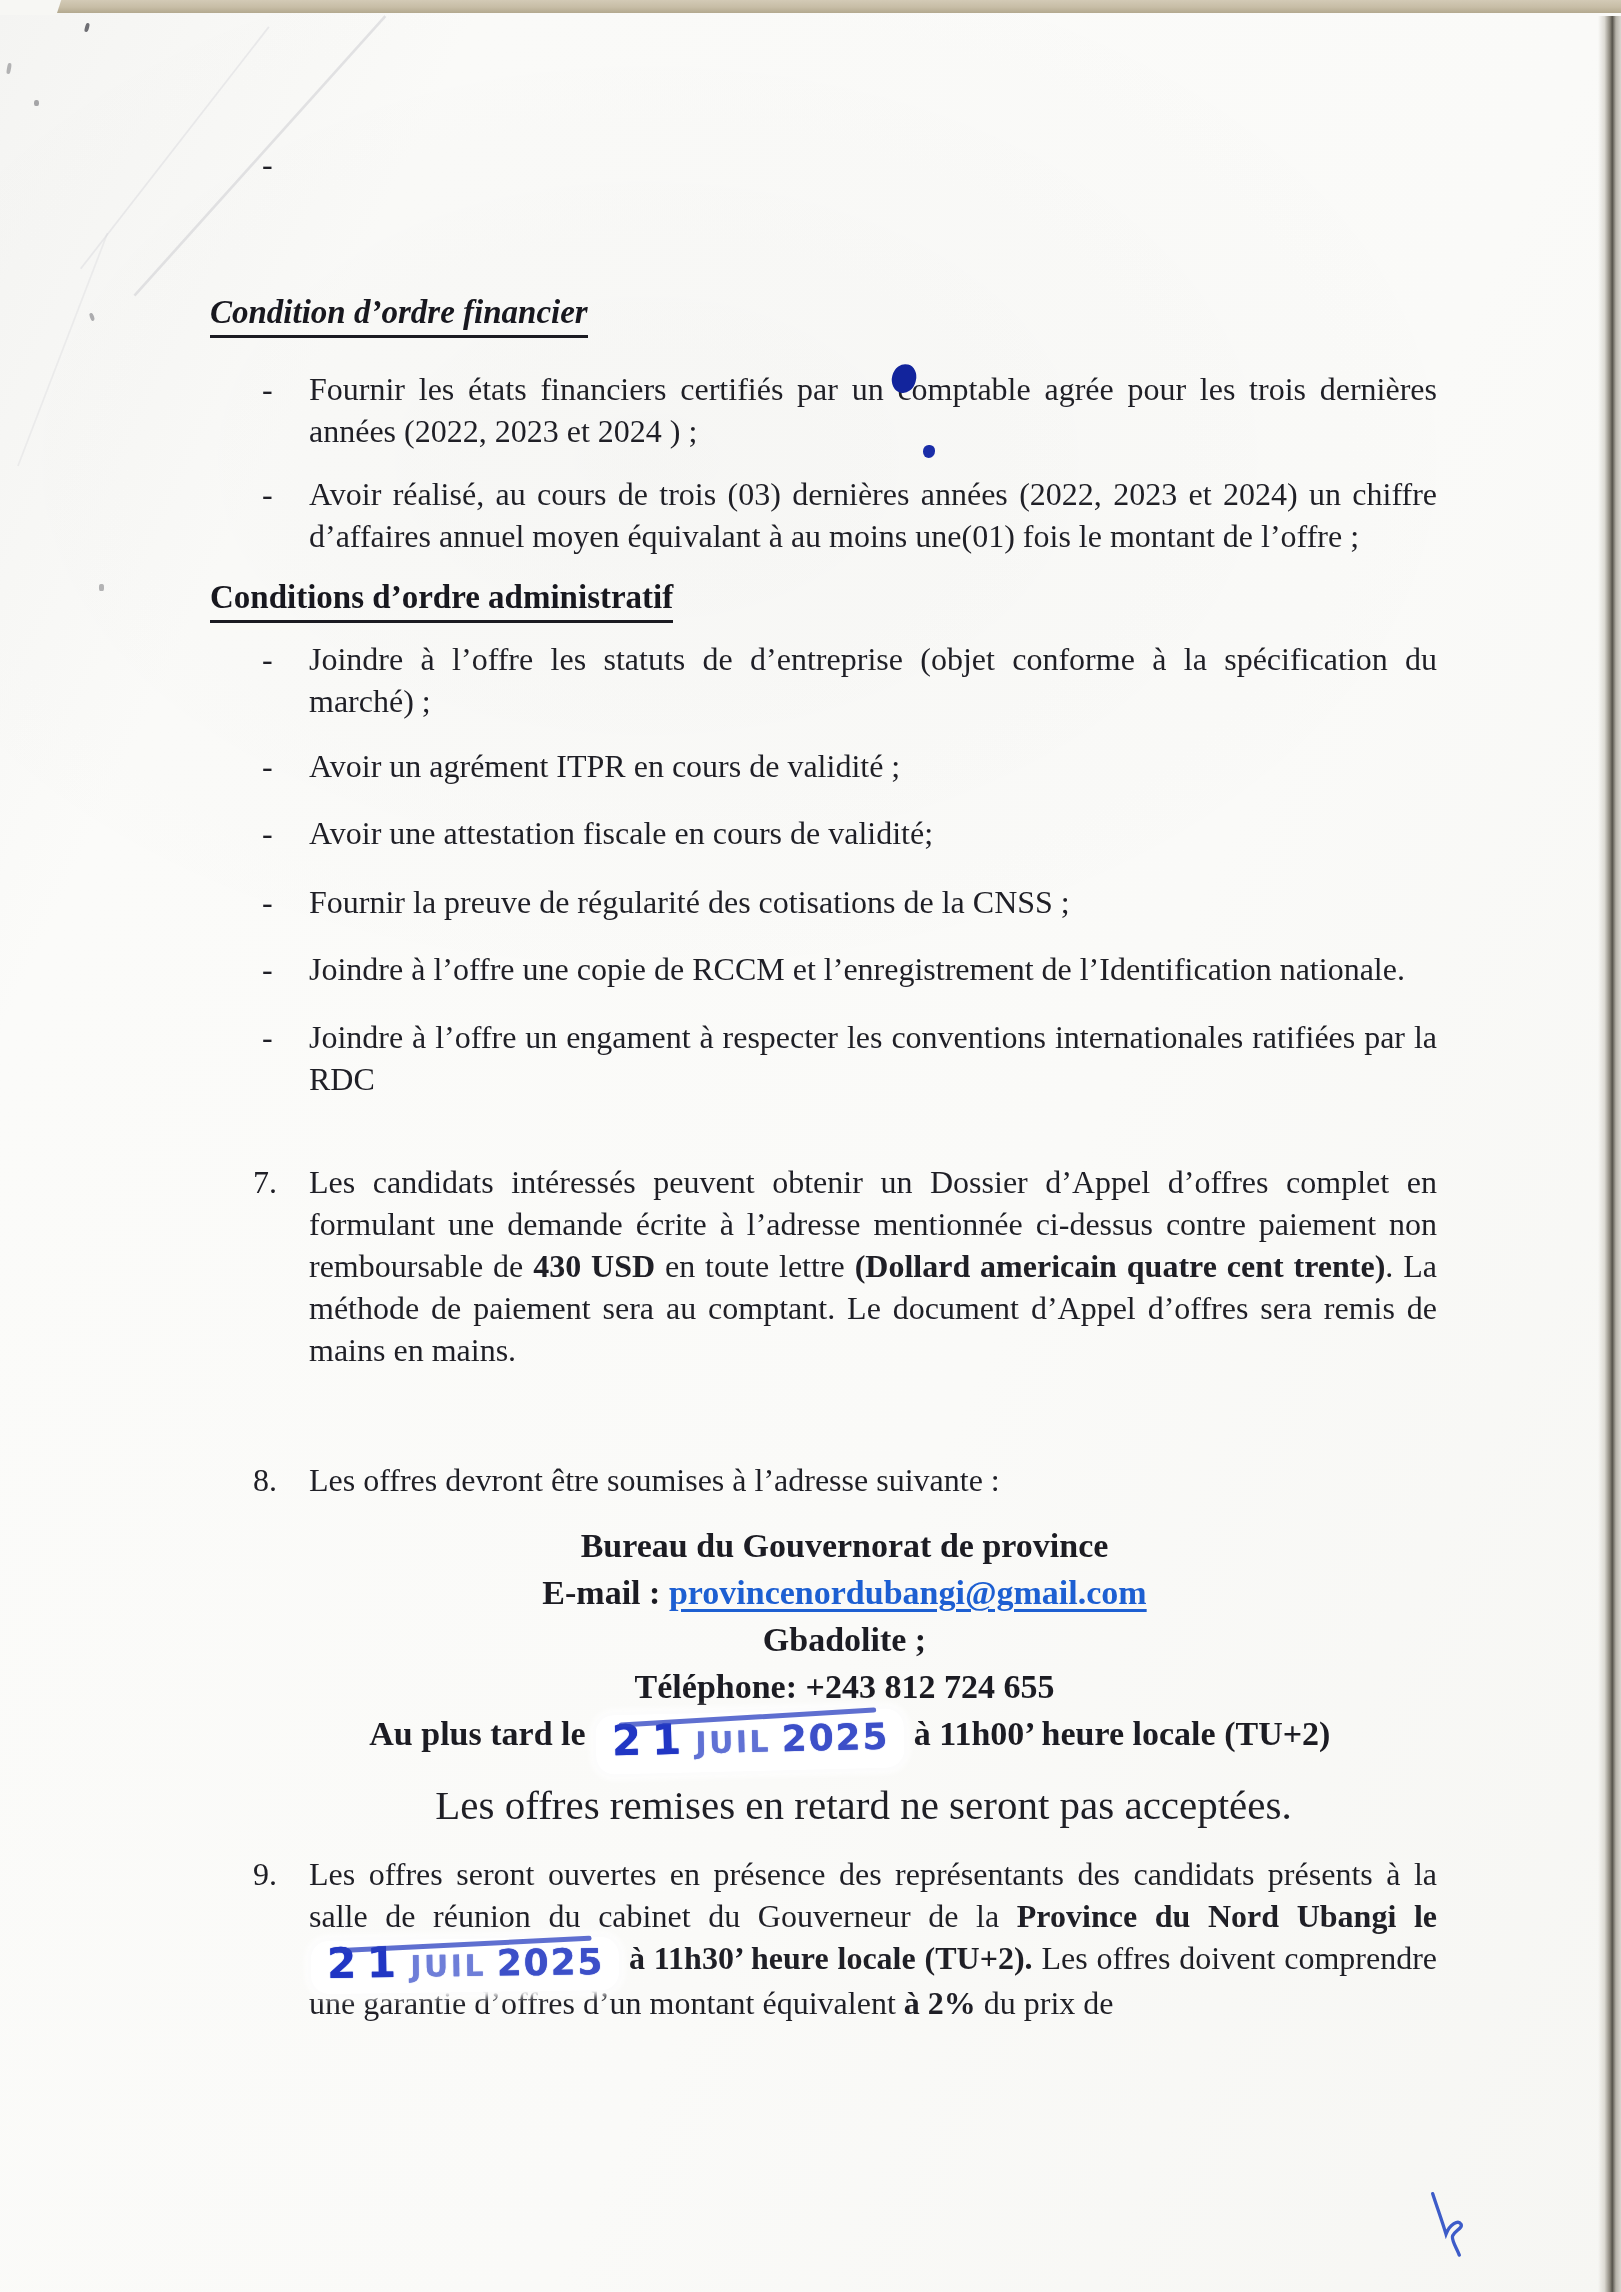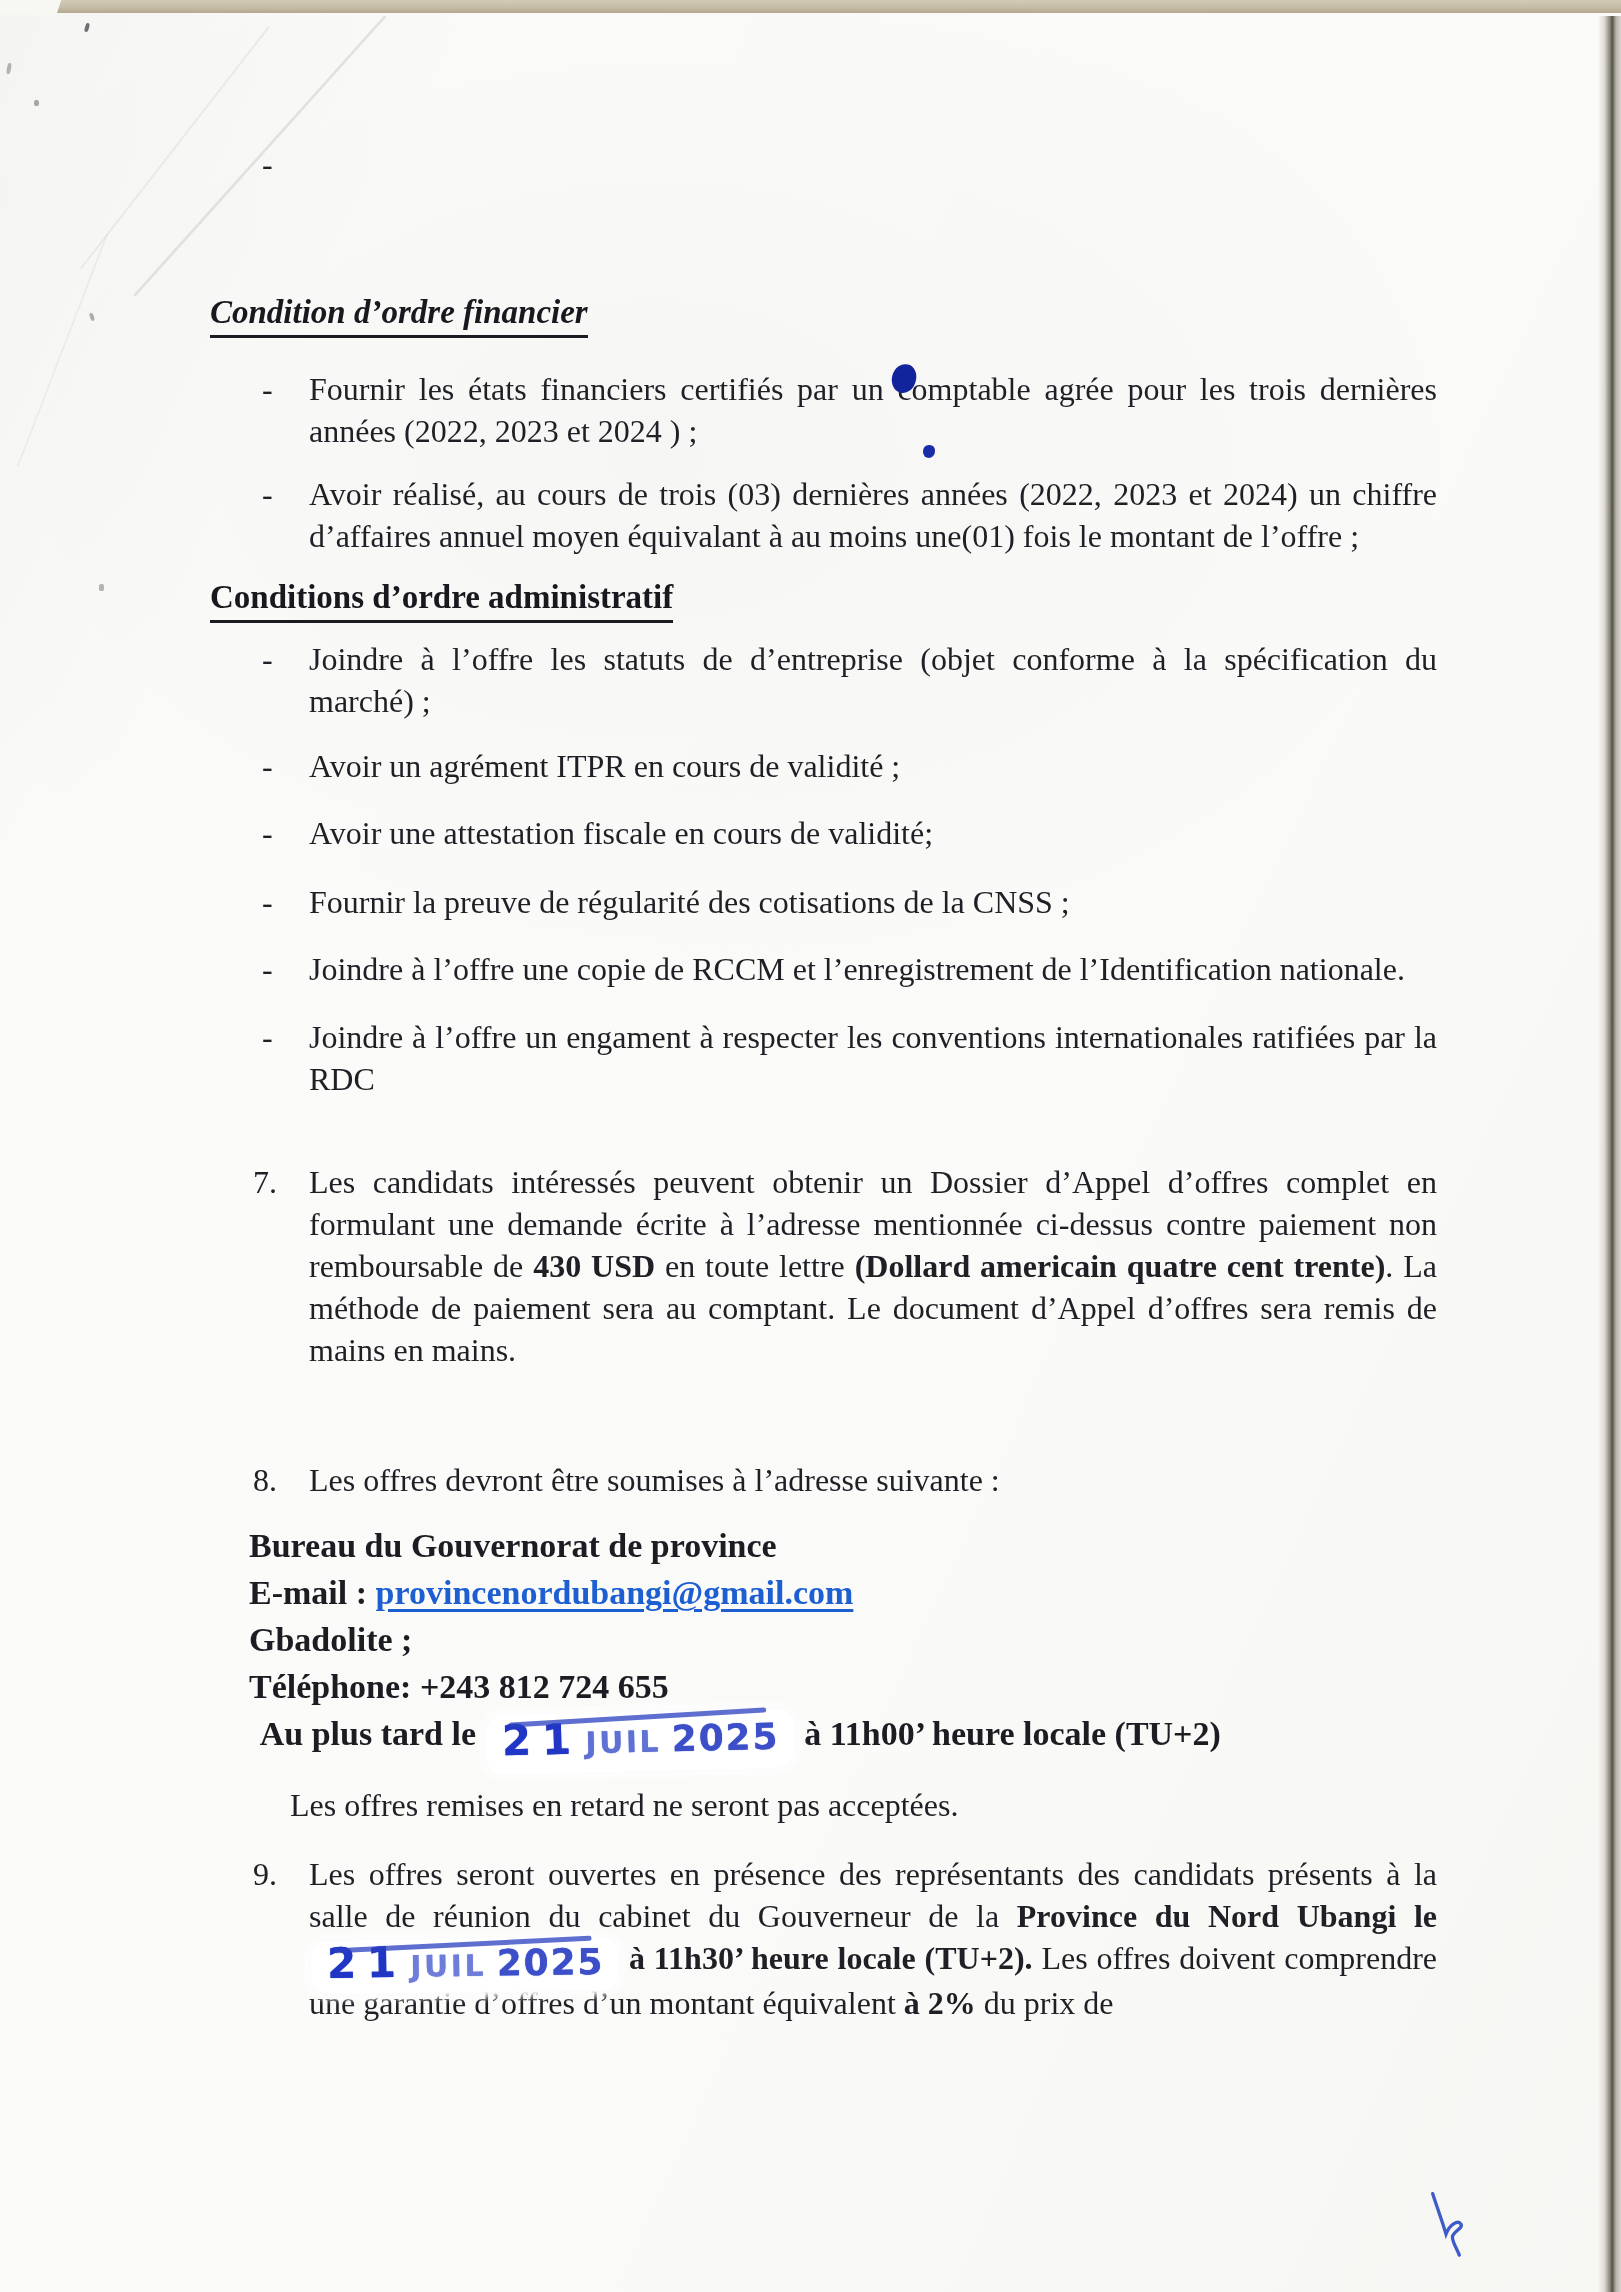--- a/index.html
+++ b/index.html
@@ -22,21 +22,21 @@
     background:linear-gradient(180deg,#d3cab6 0%, #c7bda6 55%, #b3a98f 100%); }
   .top-band-notch { position:absolute; top:0; left:0; width:66px; height:15px;
     background:#f7f7f4; transform:skewX(-18deg) translateX(-7.2px); }
   .right-edge { position:absolute; top:16px; bottom:0; right:0; width:23px;
     background:linear-gradient(90deg, rgba(0,0,0,0) 0%, #dcdad3 28%, #8a867b 52%, #55524a 62%, #b5b2a9 78%, #d8d6cf 100%); }
   .crease-svg { position:absolute; left:0; top:0; }
   .speck { position:absolute; background:#6f6f74; border-radius:40%; }
 
   
   .content { position:relative; padding:143px 184px 0 210px; }
-  p { margin:0; }
+  p { margin:0;text-align:center; }
   .jtext { text-align:justify; font-size:32px; line-height:42px; }
   .b { font-weight:bold; }
 
   .li { display:flex; padding-left:52px; }
   .li .marker { flex:0 0 47px; font-size:32px; line-height:42px; }
 
   .heading { display:inline-block; font-size:33px; line-height:43px; font-weight:bold;
     color:#18181f; border-bottom:3.6px solid #1b1b22; padding-bottom:0.9px; }
 
   .num-item { display:flex; }
@@ -53,21 +53,21 @@
   .mt-30 { margin-top:27px; }
   .mt-i7 { margin-top:61px; }
   .mt-i8 { margin-top:88px; }
 
   .address { margin-top:21.5px; margin-left:39px; width:1191px;
     font-size:34px; line-height:47px; font-weight:bold; color:#1c1c23; }
   .addr-just { text-align:justify; text-align-last:justify; }
   .email { color:#1d5fd2; text-decoration:underline; text-decoration-thickness:2.7px; text-underline-offset:5.4px; font-weight:bold; cursor:pointer; }
   .deadline-line { margin-left:10.7px; }
 
-  .late { margin-top:23px; margin-left:80px; font-size:32px; line-height:42px; }
+  .late { margin-top:23px; margin-left:80px; font-size:41px; line-height:42px; }
 
   
   .stamp { display:inline-block; position:relative; white-space:nowrap;
     background:#ffffff; border-radius:18px; padding:1.8px 14.3px 5.4px 16px;
     margin:-10.7px 1.8px; transform:rotate(-1.4deg); vertical-align:-7.2px;
     box-shadow:0 0 6.3px 5.4px rgba(255,255,255,0.95), 0 0 2.7px 1.8px rgba(175,175,185,0.35);
     font-family:"DejaVu Sans", sans-serif; }
   .stamp::before { content:""; position:absolute; left:23px; right:27px; top:2.7px; height:4.5px;
     background:#2a3fc0; opacity:0.75; transform:rotate(-2deg); border-radius:2.7px; }
   .st-day { font-size:42px; font-weight:bold; color:#2136c4; letter-spacing:10.7px; text-shadow:0 0 0.9px #2136c4; }

